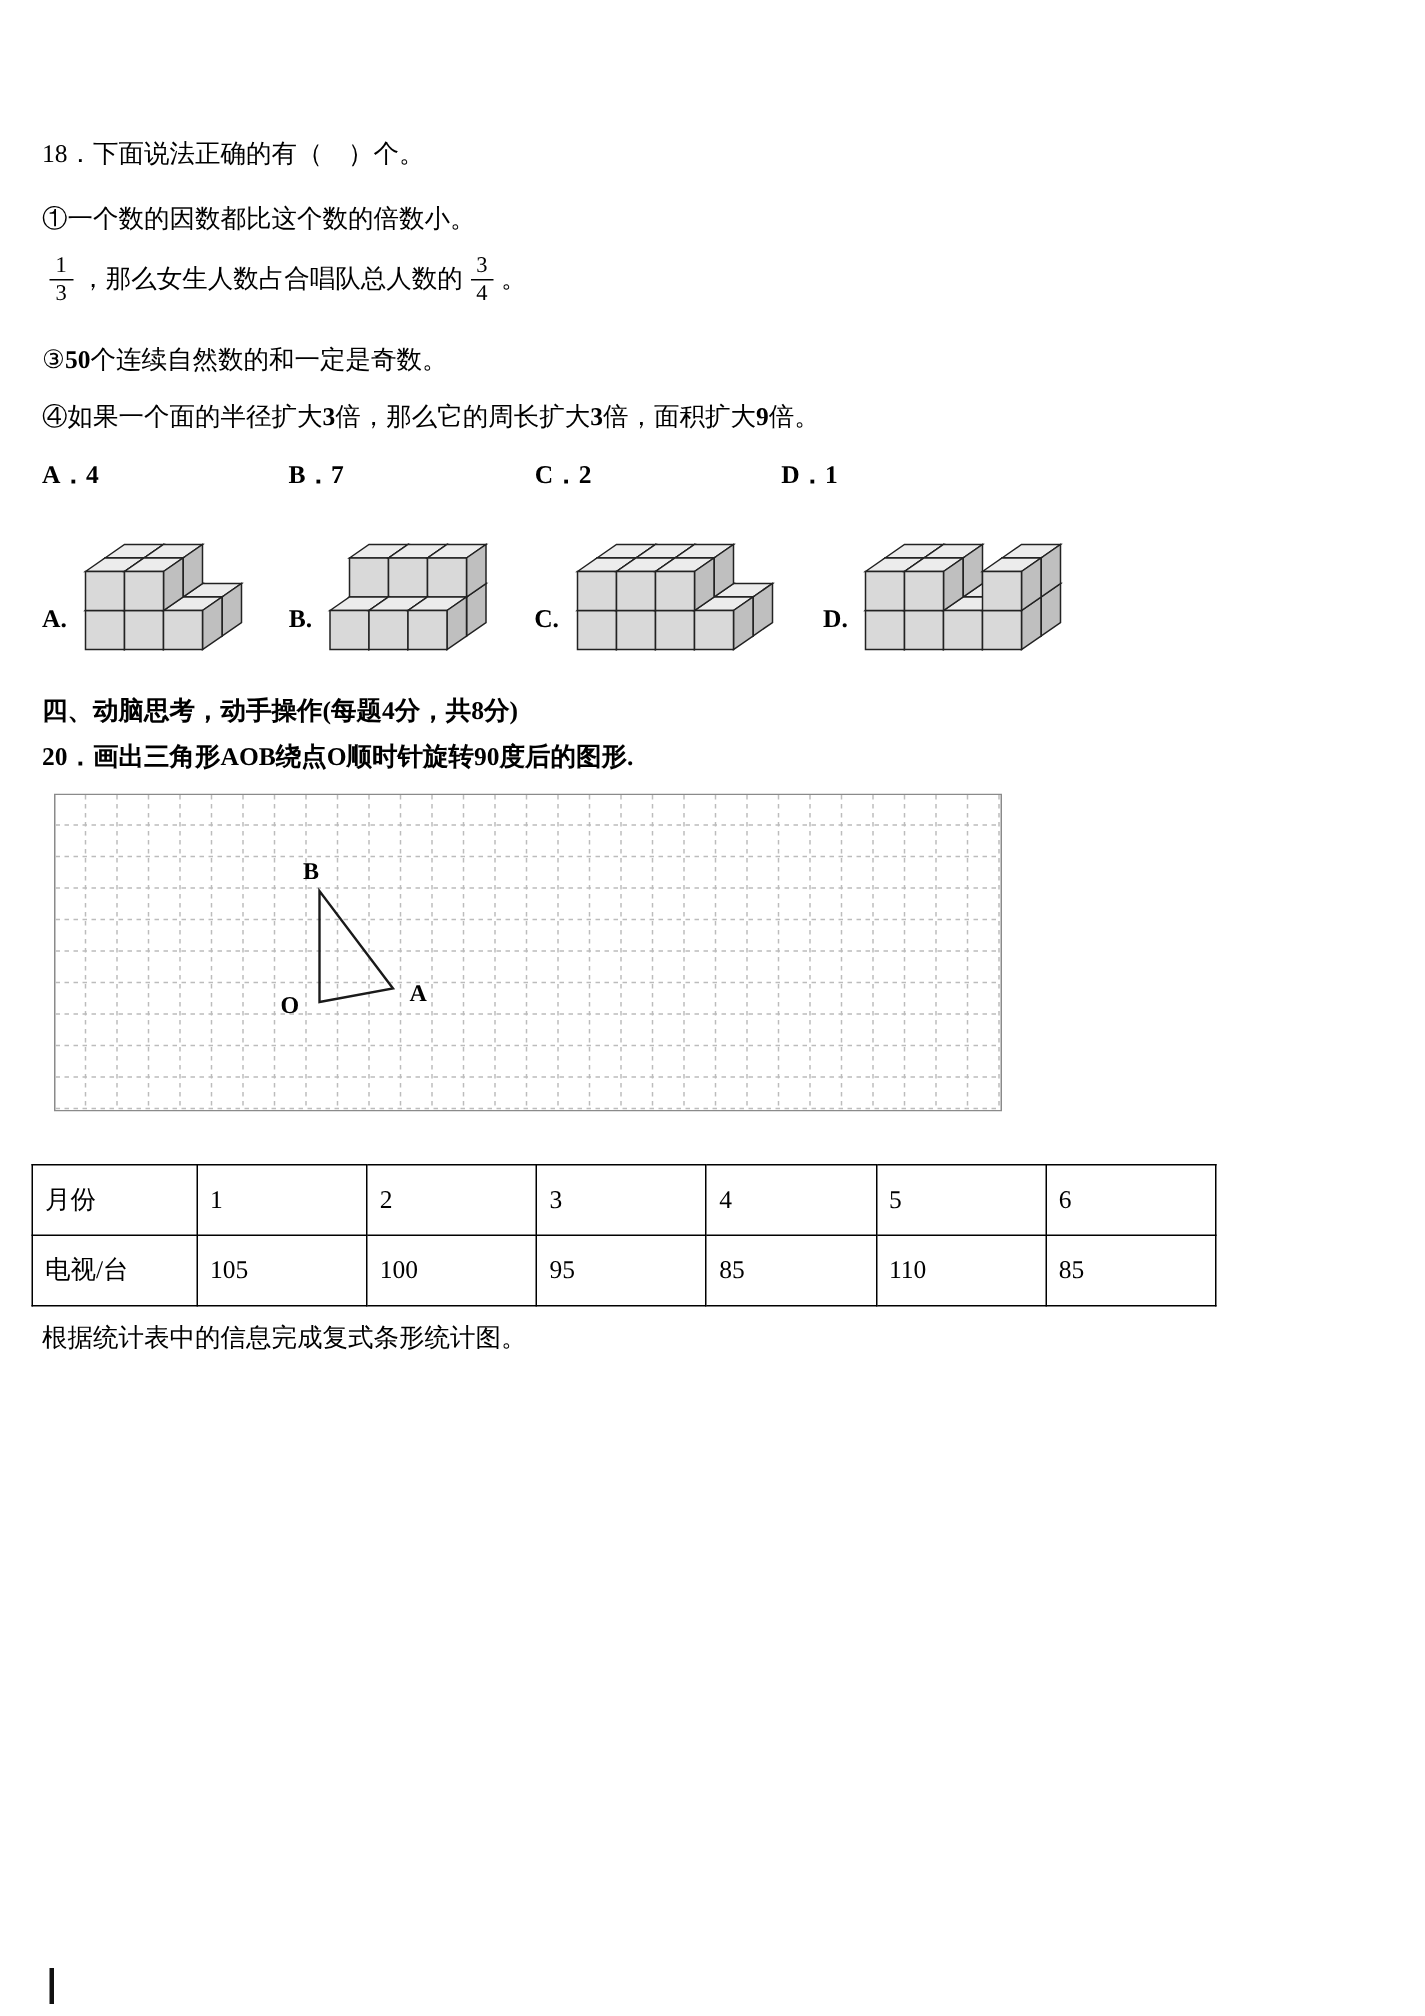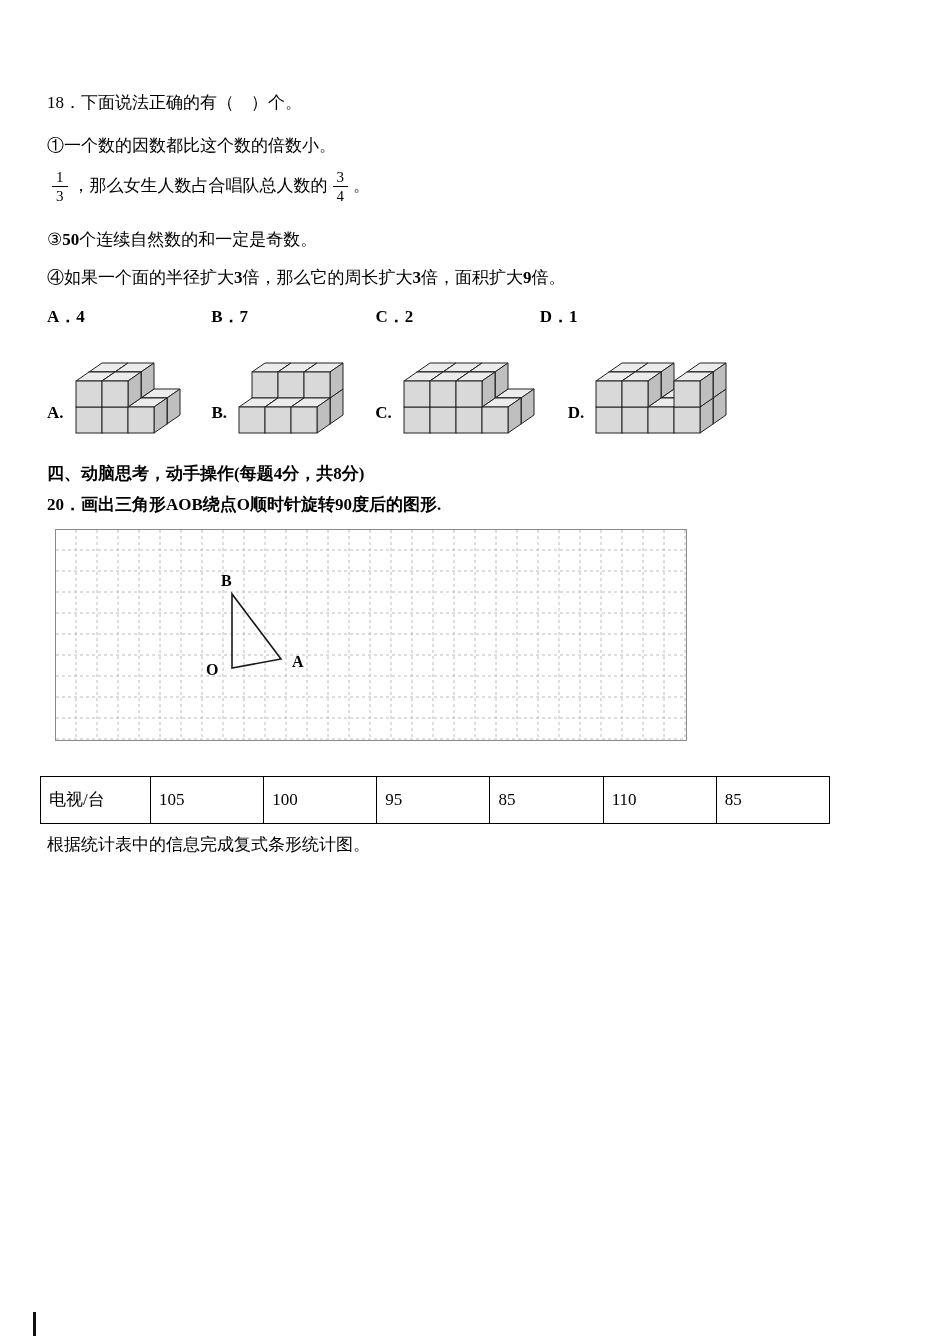--- a/index.html
+++ b/index.html
@@ -5,21 +5,21 @@
   * { box-sizing: border-box; }
   html, body { margin: 0; padding: 0; }
   body {
     width: 950px; height: 1344px;
     background: #ffffff; color: #000;
     font-family: "Liberation Serif", "DejaVu Serif", serif;
     font-size: 17px;
     position: relative;
     overflow: hidden;
   }
-  .page { padding: 92px 50px 40px 47px; }
+  .page { padding: 92px 50px 40px 28px; }
   p { margin: 0; }
   .line { margin-bottom: 16px; line-height: 1.35; }
   .stem18 { margin-bottom: 20px; }
   .item1 { margin-bottom: 10px; }
   .fracline { display: flex; align-items: center; margin: 6px 0 24px; line-height: 1.2; }
   .frac { display: inline-flex; flex-direction: column; align-items: center;
           margin: 0 5px; font-size: 15px; line-height: 1.2; }
   .frac .num { border-bottom: 1px solid #000; padding: 0 4px; }
   .frac .den { padding: 0 4px; }
   .item3 { margin-bottom: 15px; }
@@ -300,20 +300,29 @@
         <text x="151" y="146" class="pt">O</text>
         <text x="237" y="138" class="pt">A</text>
       </svg>
     </figure>
   </section>
 
   <section>
     <table class="sales">
       <tbody id="sales-tbody">
           <tr>
+            <td>月份</td>
+            <td>1</td>
+            <td>2</td>
+            <td>3</td>
+            <td>4</td>
+            <td>5</td>
+            <td>6</td>
+          </tr>
+          <tr>
             <td>电视/台</td>
             <td>105</td>
             <td>100</td>
             <td>95</td>
             <td>85</td>
             <td>110</td>
             <td>85</td>
           </tr>
         </tbody>
     </table>

